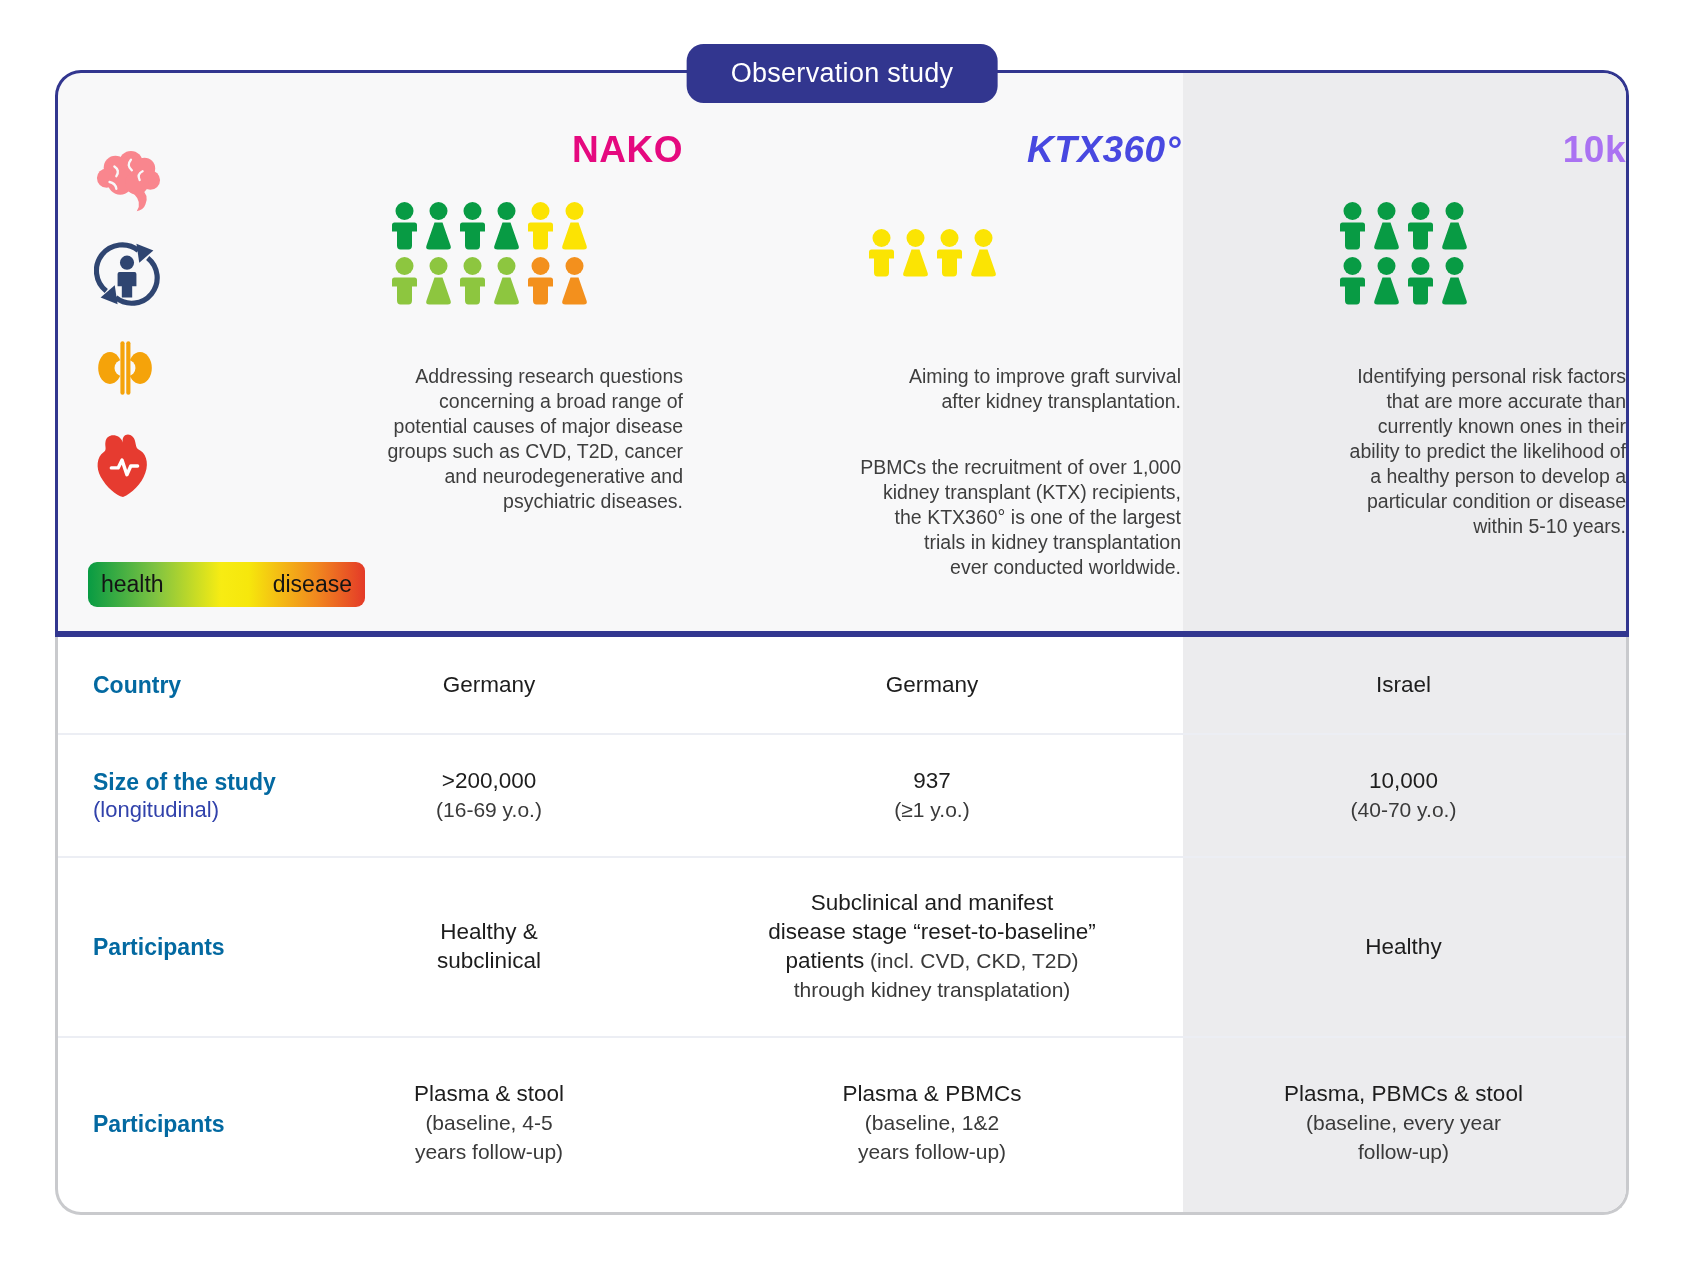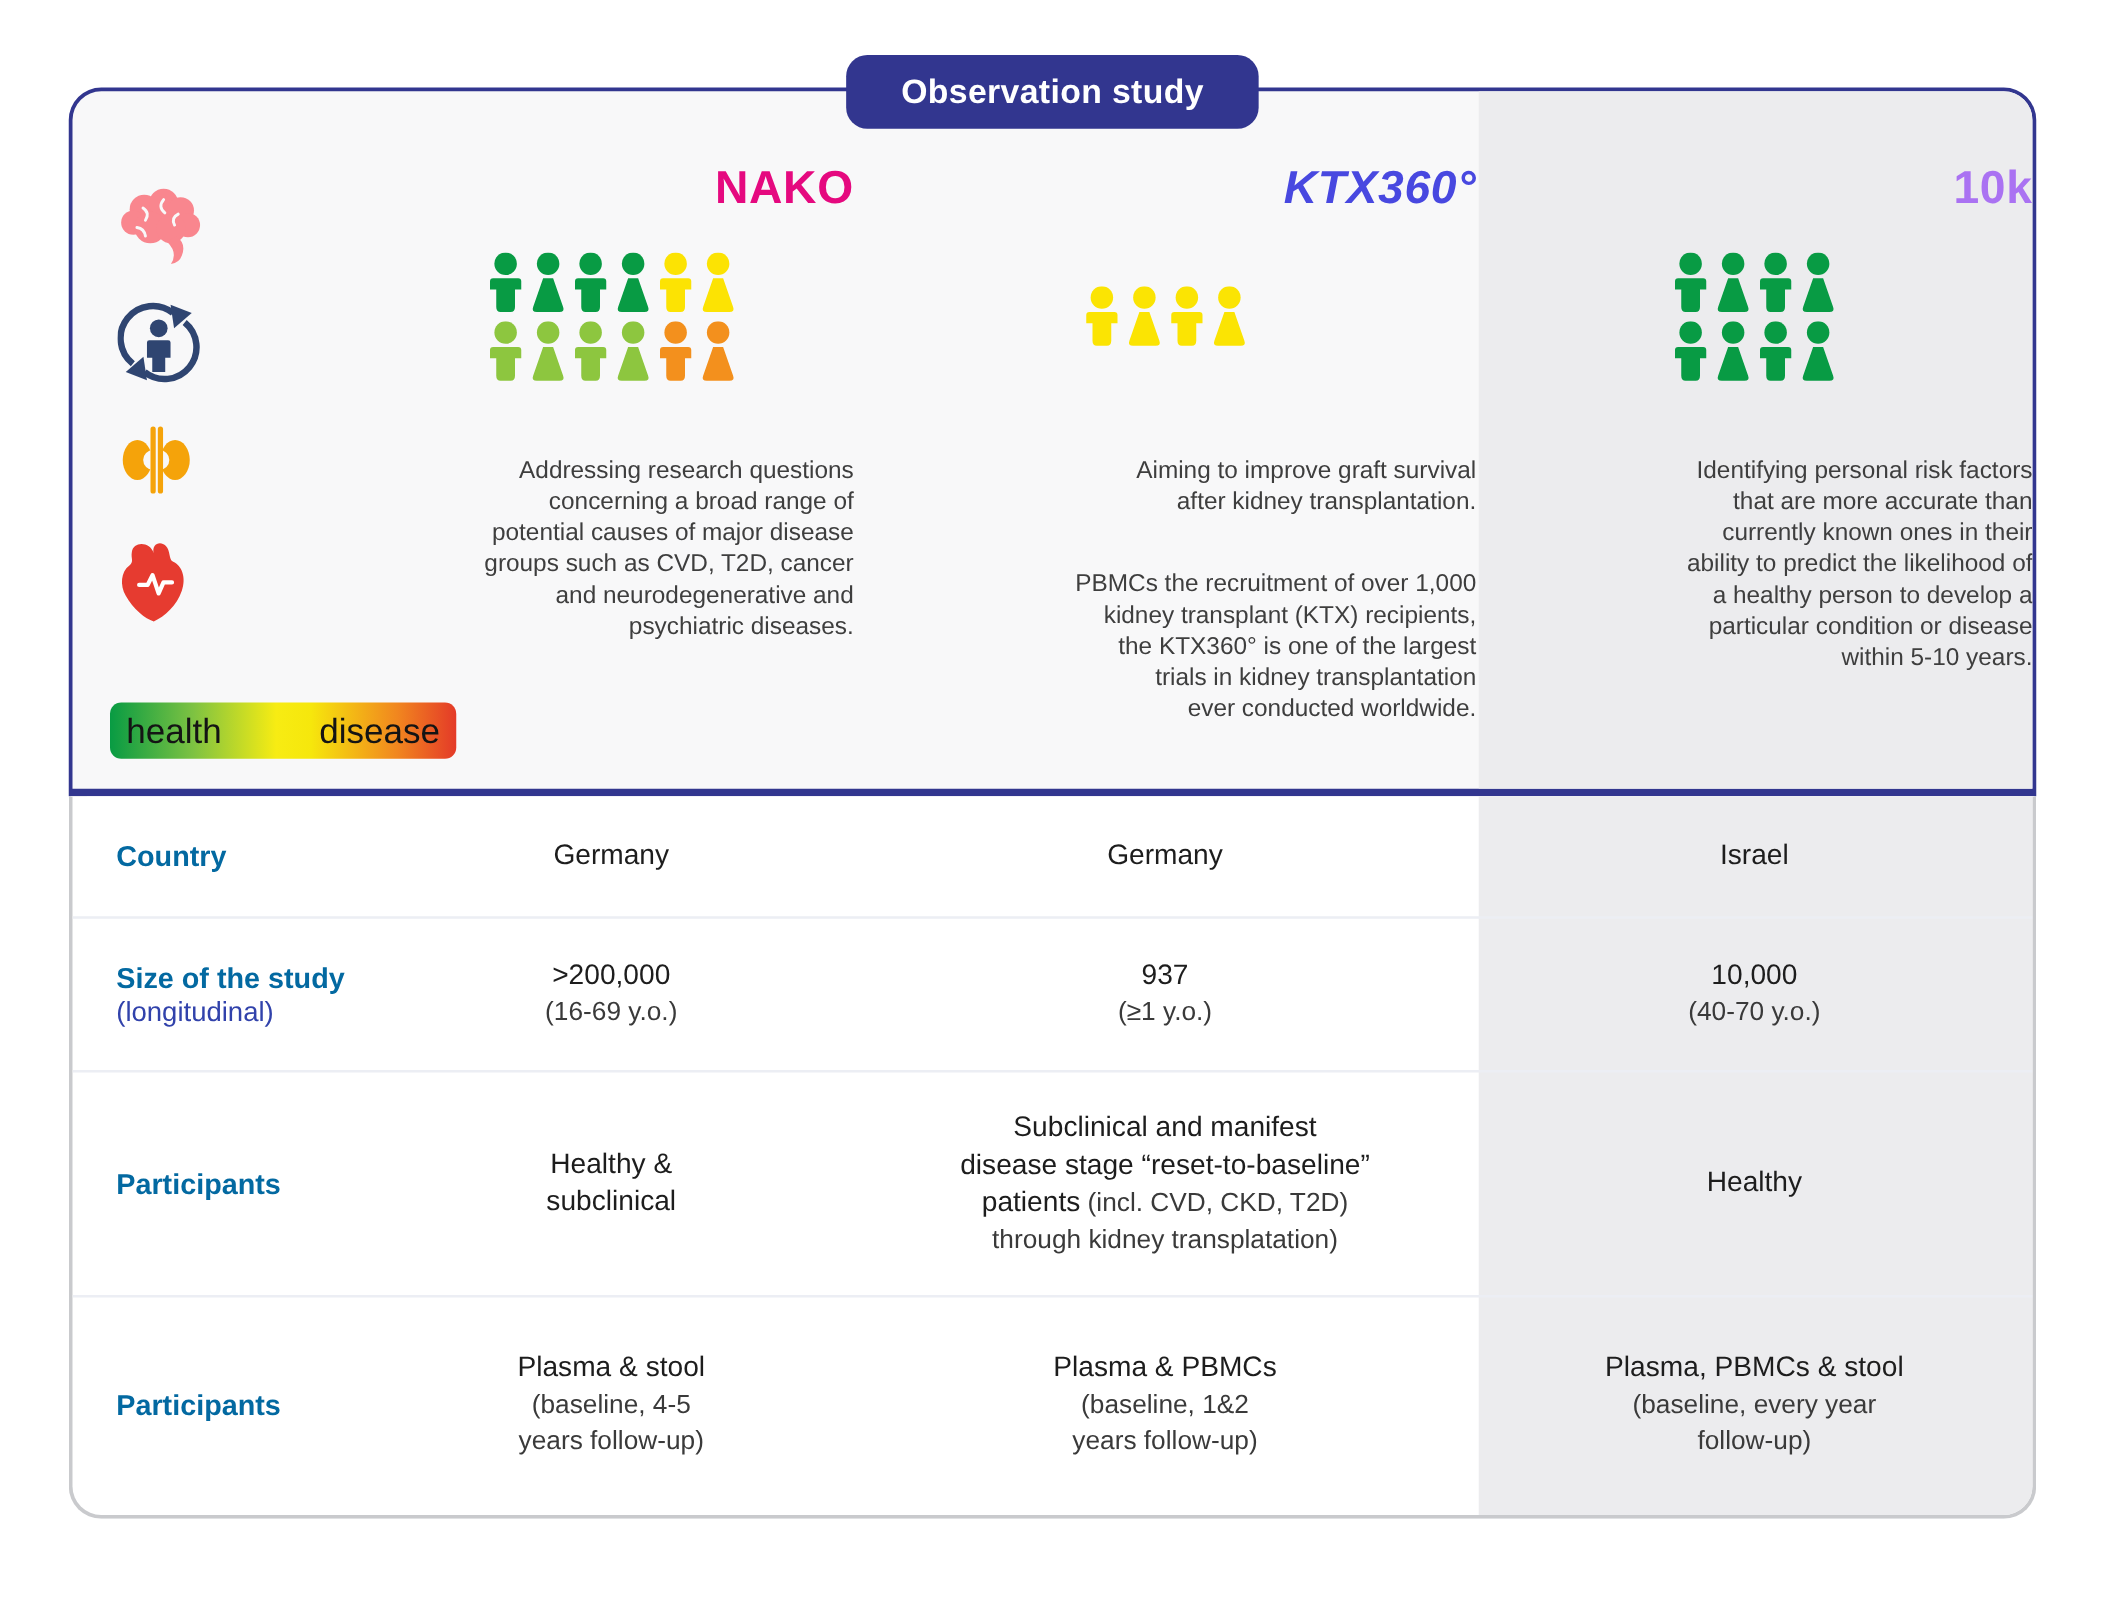--- a/index.html
+++ b/index.html
@@ -4,21 +4,21 @@
 <style>
   * { box-sizing: border-box; margin: 0; padding: 0; }
   html,body { width:1684px; height:1278px; background:#ffffff;
     font-family:"Liberation Sans","DejaVu Sans",sans-serif; }
   body { position:relative; overflow:hidden; }
 
   .card { position:absolute; left:55px; top:70px; width:1574px; height:1145px; }
 
   
   .badge { position:absolute; top:-26px; left:50%; transform:translateX(-50%);
-    background:#32368f; color:#fff; font-weight:700; font-size:27px;
+    background:#32368f; color:#fff; font-weight:400; font-size:27px;
     padding:14px 44px; border-radius:17px; z-index:5; letter-spacing:.3px; }
 
   
   .panel { position:absolute; top:0; left:0; right:0; height:567px;
     background:#f8f8f9; border:3px solid #32368f; border-bottom-width:6px;
     border-radius:26px 26px 0 0; overflow:hidden; }
   .panel-gray { position:absolute; top:0; right:0; bottom:0; width:443px;
     background:#ececee; z-index:0; }
   .panel-grid { position:relative; z-index:1; display:grid;
     grid-template-columns:237px 388px 498px 445px; height:100%; }
@@ -35,21 +35,21 @@
   .desc { margin:22px auto 0; font-size:19.5px; line-height:25px; color:#3e3e3e;
     white-space:pre-line; }
   .desc p { margin-bottom:16px; white-space:pre-line; }
 
   
   .legend { position:absolute; left:30px; top:489px; width:277px; height:45px;
     border-radius:9px; z-index:2; display:flex; align-items:center;
     justify-content:space-between; padding:0 13px;
     background:linear-gradient(90deg,#089b43 0%,#7dc242 24%,#f7ec13 48%,
       #f6e70c 58%,#f1861f 83%,#e43a28 100%); }
-  .legend span { font-size:28px; color:#141414; }
+  .legend span { font-size:23px; color:#141414; }
 
   
   .tbl { position:absolute; top:567px; left:0; right:0; bottom:0; background:#fff;
     border:3px solid #c9cacd; border-top:none; border-radius:0 0 26px 26px;
     overflow:hidden; }
   .tbl-gray { position:absolute; top:0; right:0; bottom:0; width:443px;
     background:#ececee; z-index:0; }
   .row { position:relative; z-index:1; display:grid;
     grid-template-columns:237px 388px 498px 445px; }
   .row + .row { border-top:2px solid #eceef4; }

